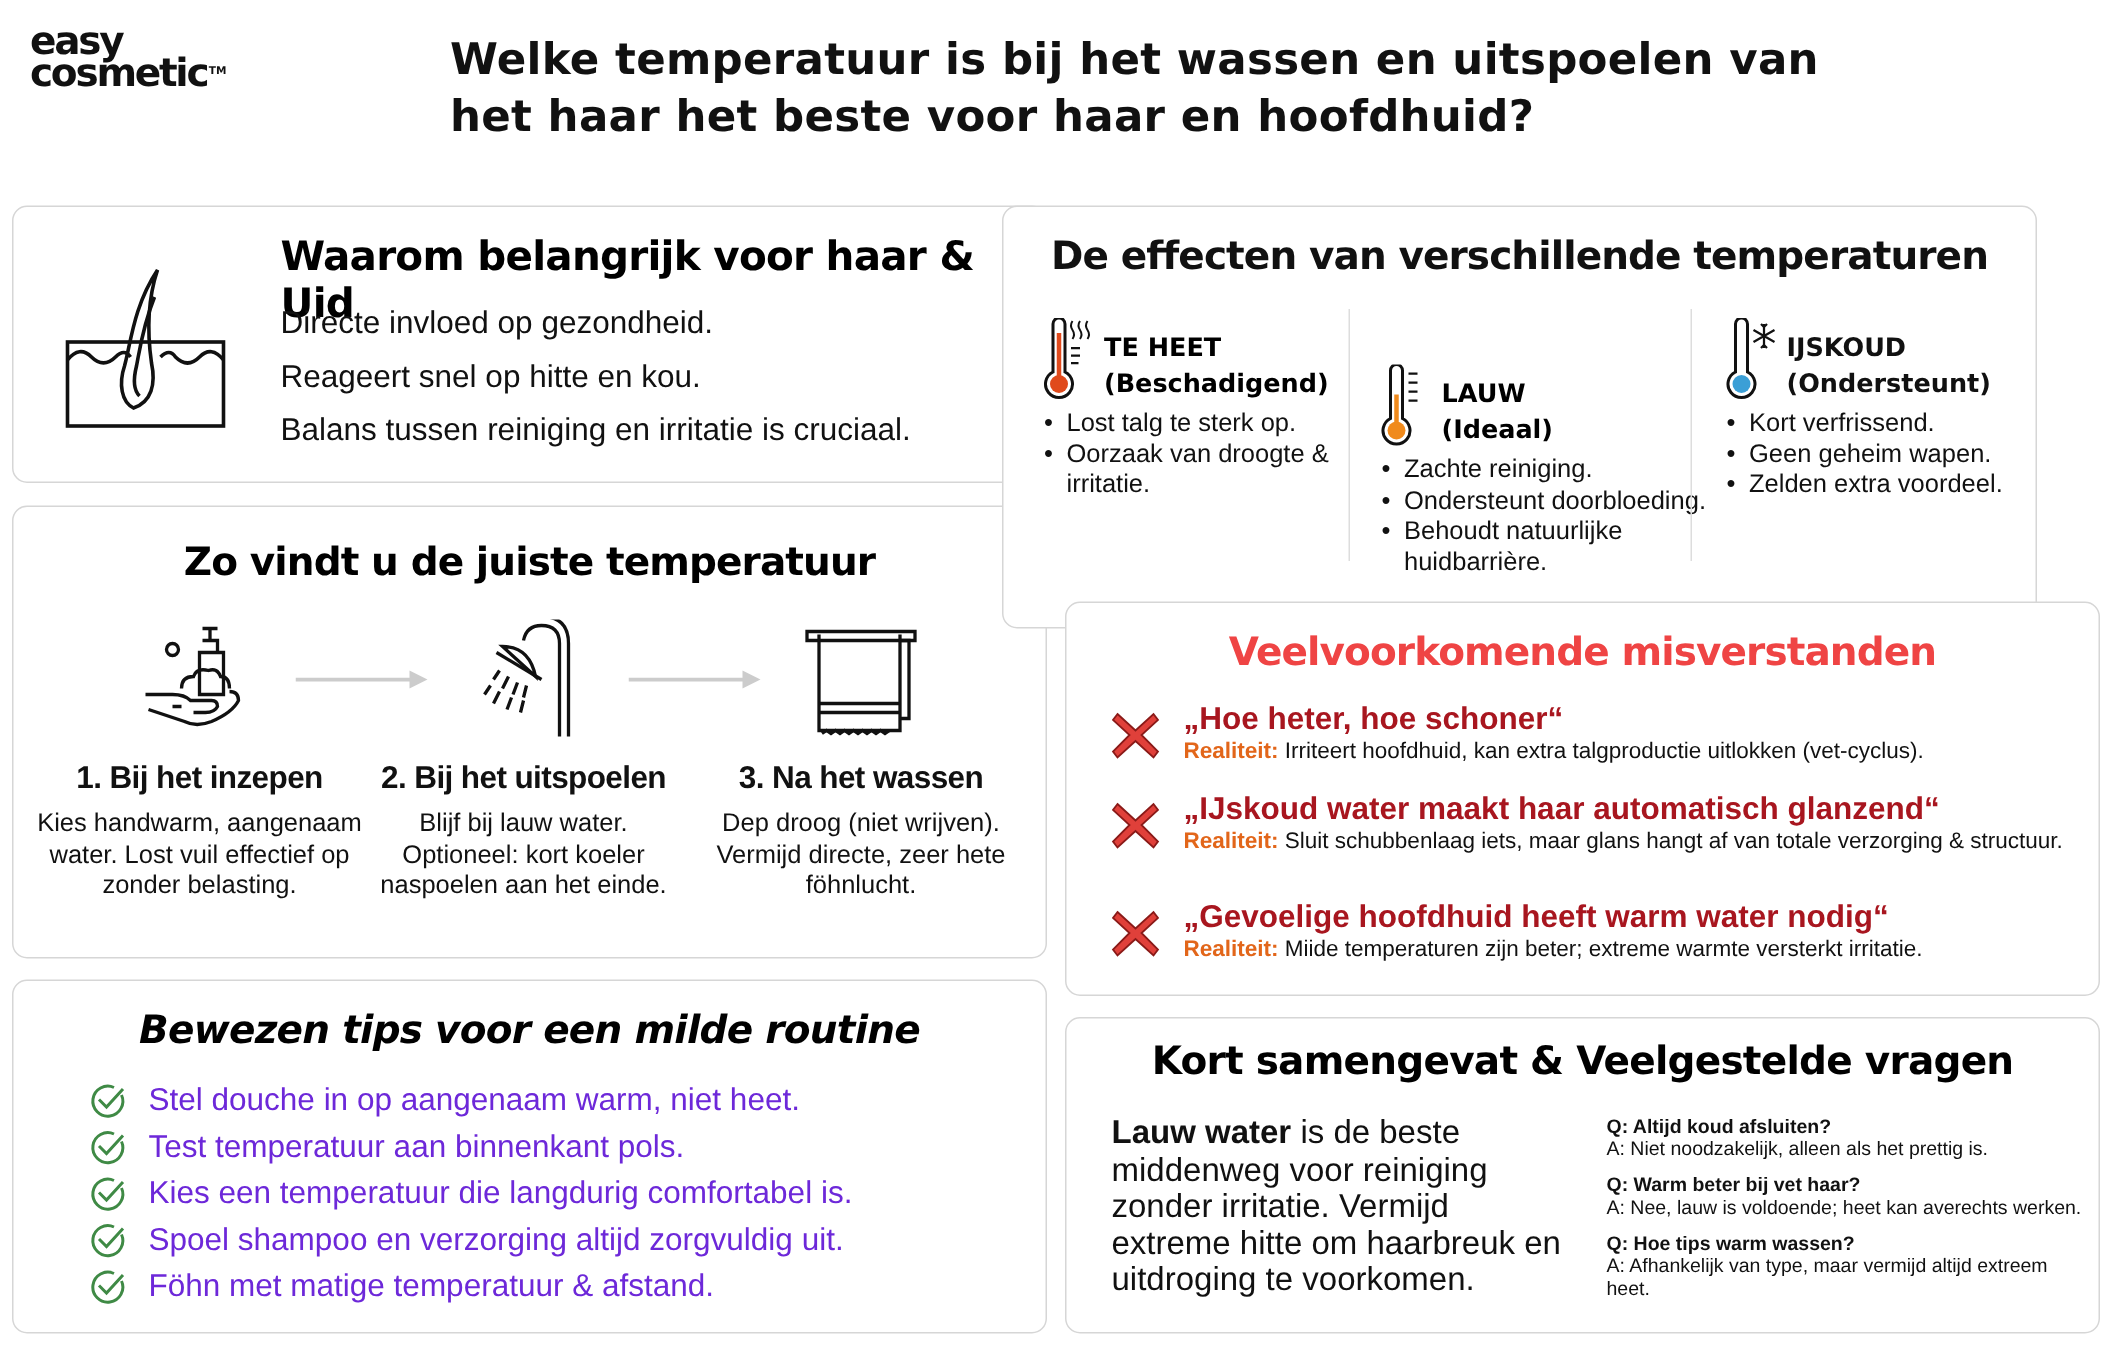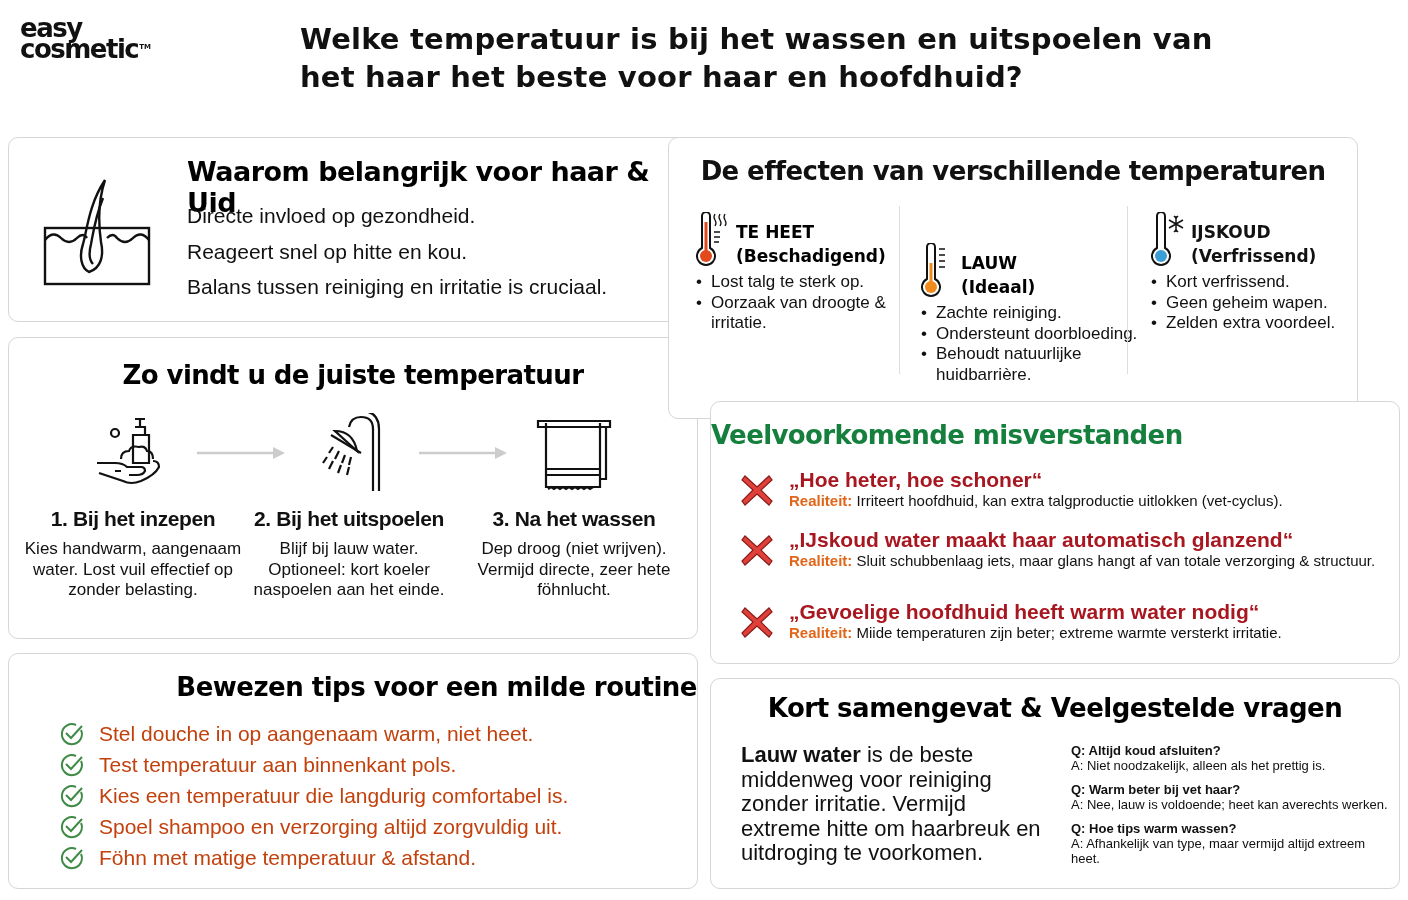--- a/index.html
+++ b/index.html
@@ -29,42 +29,42 @@
   .step { position: absolute; top: 75px; width: 220px; text-align: center; }
   .step .ico { height: 80px; display: flex; justify-content: center; align-items: center; }
   .step .st { margin-top: 14px; font-family: "Liberation Sans", sans-serif; font-weight: bold; font-size: 21px; letter-spacing: -0.4px; }
   .step .sd { margin-top: 8px; font-size: 17px; line-height: 20.5px; color: #111; }
   #s1 { left: 14px; } #s2 { left: 230px; } #s3 { left: 455px; }
   .arrow { position: absolute; top: 108px; height: 14px; }
   #a1 { left: 188px; width: 90px; } #a2 { left: 410px; width: 90px; }
 
   
   #c3 { left: 8px; top: 653px; width: 690px; height: 236px; }
-  #c3 .title { position: absolute; left: 0; right: 0; top: 18px; text-align: right; font-size: 26px; letter-spacing: -0.5px; }
+  #c3 .title { position: absolute; left: 0; right: 0; top: 18px; text-align: center; font-size: 26px; letter-spacing: -0.5px; font-style: italic; }
   #c3 ul { list-style: none; position: absolute; left: 50px; top: 64px; }
-  #c3 li { display: flex; align-items: center; height: 31px; font-size: 21px; color: #c2410c; }
+  #c3 li { display: flex; align-items: center; height: 31px; font-size: 21px; color: #6d28d9; }
   #c3 li .chk { width: 26px; height: 26px; margin-right: 14px; flex: none; }
 
   
   #c4 { left: 668px; top: 137px; width: 690px; height: 282px; }
   #c4 .title { position: absolute; left: 0; right: 0; top: 18px; text-align: center; font-size: 26px; color: #111; letter-spacing: -0.6px; }
   .col { position: absolute; top: 68px; width: 225px; }
   #t1 { left: 25px; } #t2 { left: 250px; margin-top: 31px; } #t3 { left: 480px; }
   .vsep { position: absolute; top: 68px; width: 1px; height: 168px; background: #ddd; }
   #v1 { left: 230px; } #v2 { left: 458px; }
   .col .hd { display: flex; align-items: flex-end; height: 62px; }
   .col .thermo { width: 38px; height: 56px; flex: none; }
   .col .lbl { font-family: "DejaVu Sans", sans-serif; font-weight: bold; font-size: 17px; line-height: 24px; margin-left: 4px; margin-top: 2px; }
   .col ul { list-style: none; margin-top: 4px; }
   .col li { position: relative; padding-left: 17px; font-size: 17px; line-height: 20.5px; color: #111; }
   .col li::before { content: "•"; position: absolute; left: 2px; top: 0; }
 
   
   #c5 { left: 710px; top: 401px; width: 690px; height: 263px; }
-  #c5 .title { position: absolute; left: 0; right: 0; top: 18px; text-align: left; font-size: 26px; color: #15803d; letter-spacing: -0.6px; }
+  #c5 .title { position: absolute; left: 0; right: 0; top: 18px; text-align: center; font-size: 26px; color: #ef4444; letter-spacing: -0.6px; }
   .myth { position: absolute; left: 28px; width: 640px; }
   #m1 { top: 66px; } #m2 { top: 126px; } #m3 { top: 198px; }
   .myth .x { position: absolute; left: 0; top: 4px; width: 36px; height: 36px; }
   .myth .q { margin-left: 50px; font-weight: bold; font-size: 21px; color: #a8161f; line-height: 24px; }
   .myth .r { margin-left: 50px; font-size: 15px; line-height: 18px; color: #111; }
   .myth .r b { color: #e2661a; }
 
   
   #c6 { left: 710px; top: 678px; width: 690px; height: 211px; }
   #c6 .title { position: absolute; left: 0; right: 0; top: 14px; text-align: center; font-size: 26px; letter-spacing: -0.5px; }
@@ -243,21 +243,21 @@
       <svg class="thermo" viewBox="0 0 38 56" fill="none">
         <path d="M8 4 a4 4 0 0 1 8 0 v32 a9 9 0 1 1 -8 0z" stroke="#111" stroke-width="2"></path>
         <circle cx="12" cy="44" r="6" fill="#3b9fd6"></circle>
         <g stroke="#111" stroke-width="1.5">
             <path d="M27 4 v16 M20 8 l14 8 M20 16 l14 -8"></path>
             <path d="M25 4 l2 2 l2 -2 M25 20 l2 -2 l2 2"></path>
           </g>
       </svg>
       <div class="lbl">
           <div>IJSKOUD</div>
-          <div>(Verfrissend)</div>
+          <div>(Ondersteunt)</div>
         </div>
     </div>
     <ul>
       <li>Kort verfrissend.</li>
       <li>Geen geheim wapen.</li>
       <li>Zelden extra voordeel.</li>
     </ul>
   </div>
 </section>
 

